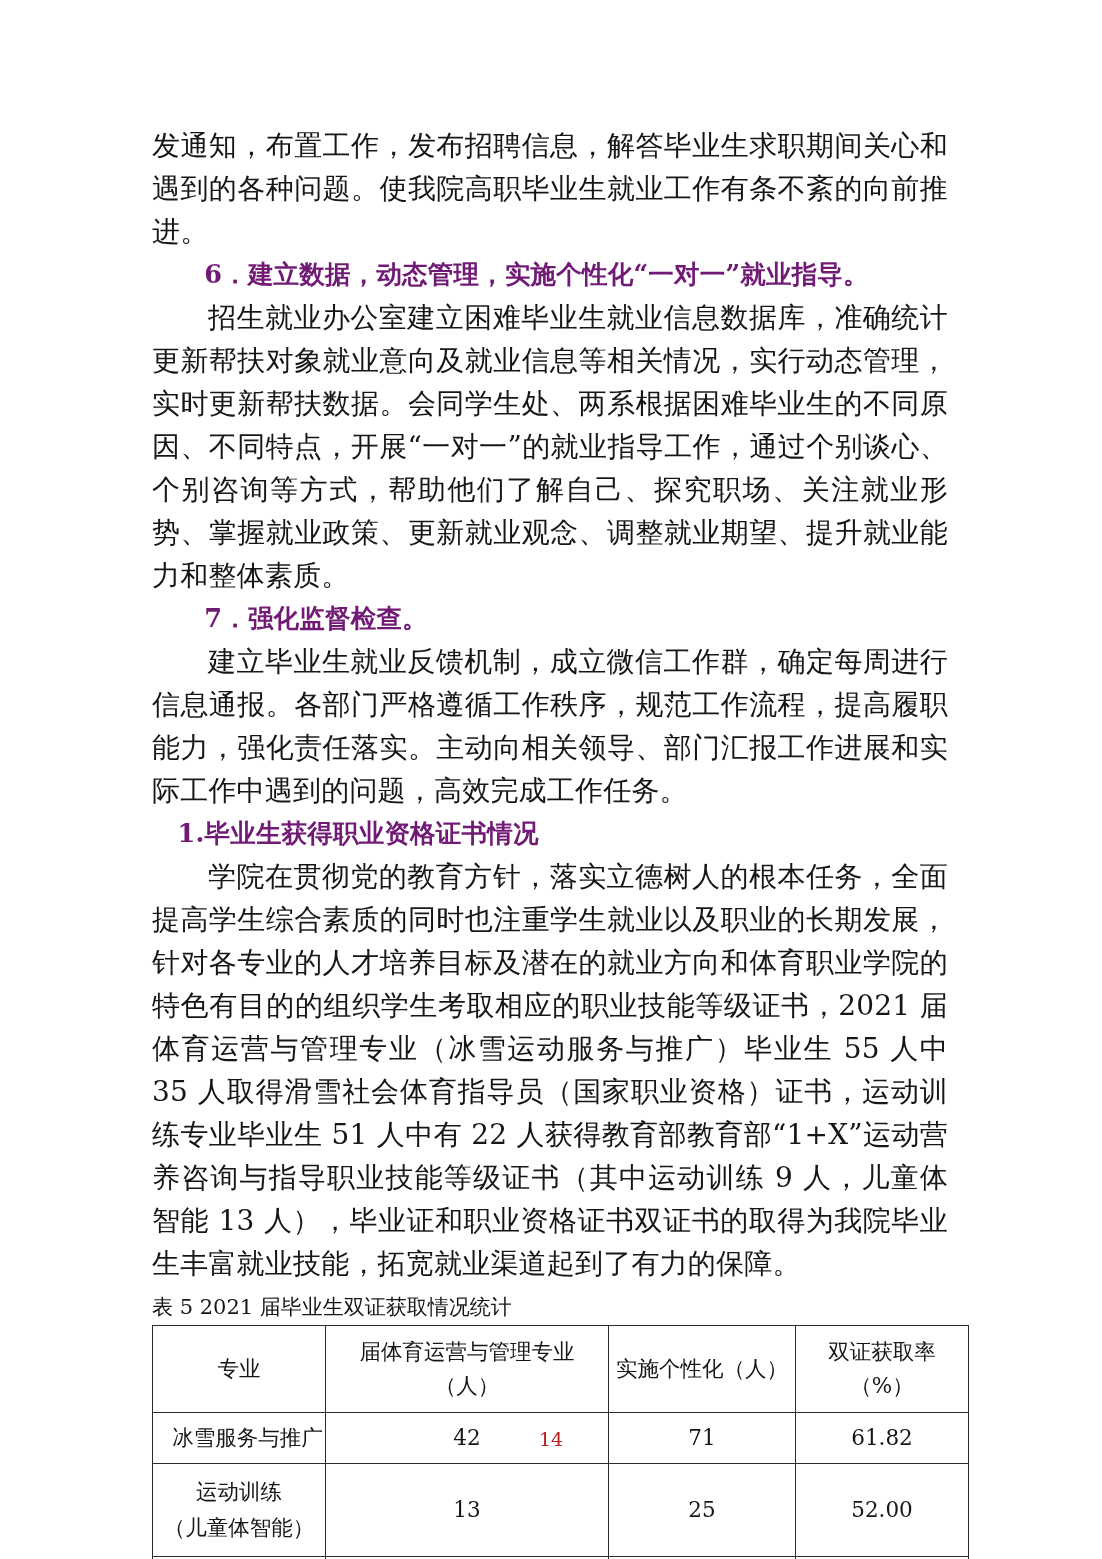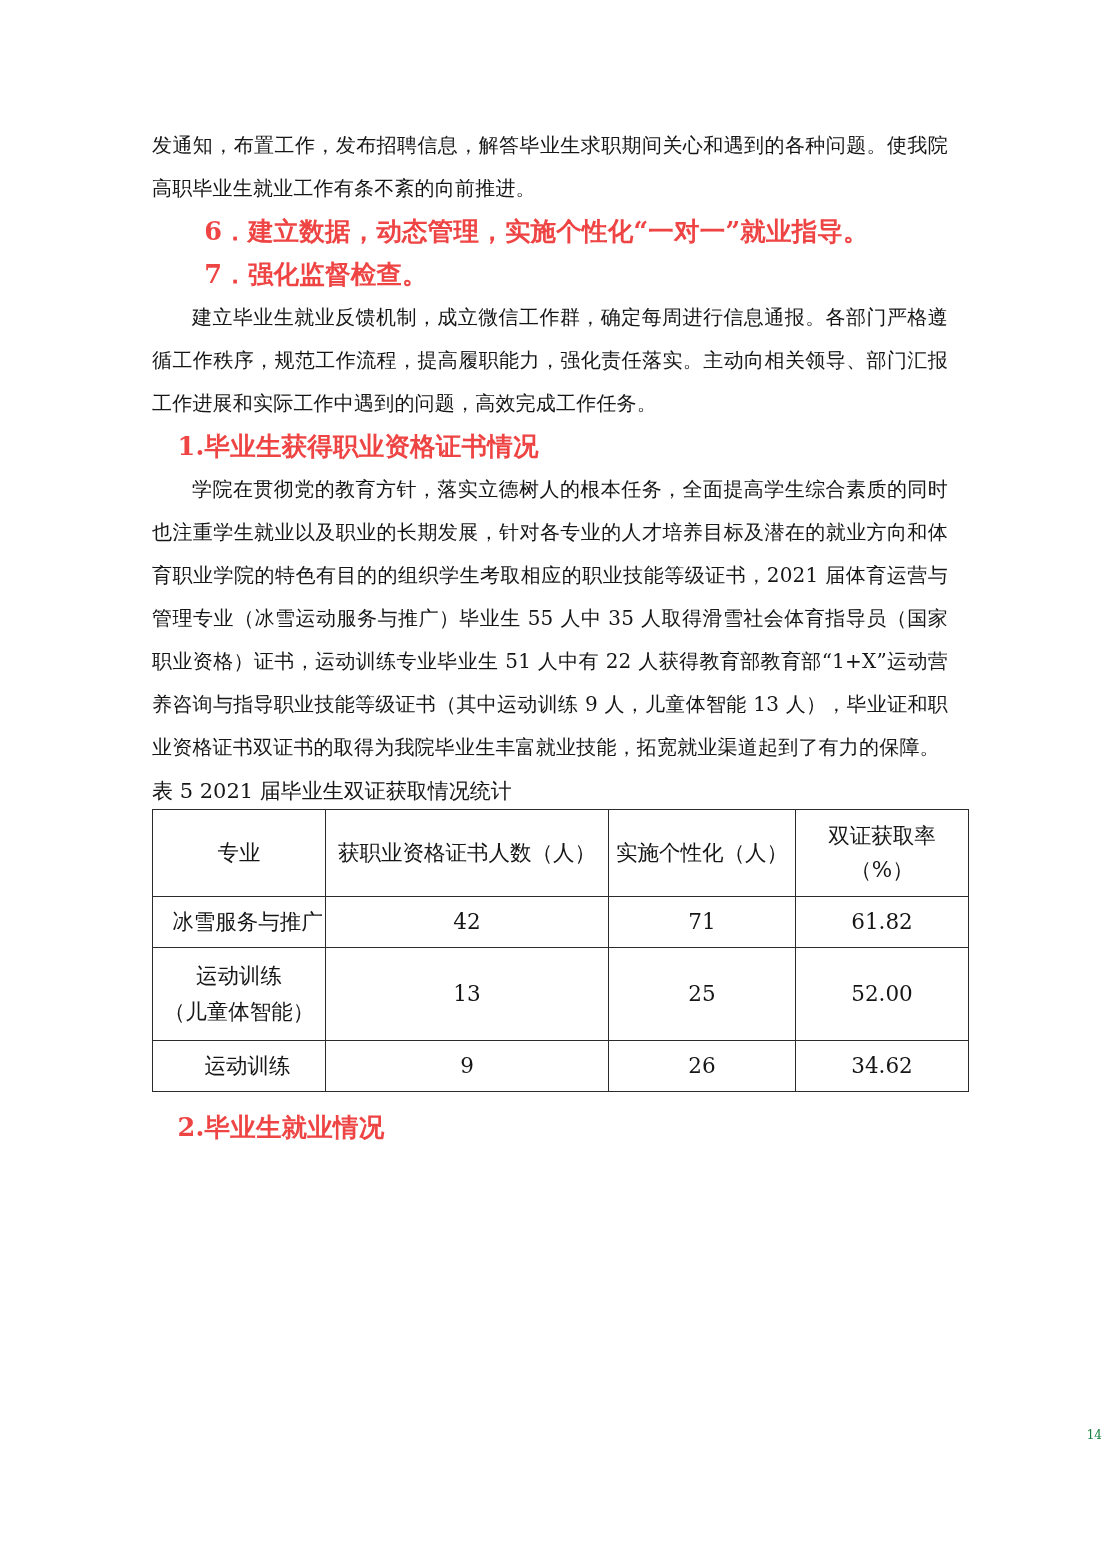--- a/index.html
+++ b/index.html
@@ -19,37 +19,37 @@
     overflow: hidden;
     box-sizing: border-box;
   }
   .content {
     position: absolute;
     left: 152px;
     top: 124px;
     width: 796px;
   }
   .para {
-    font-size: 20px;
+    font-size: 28px;
     line-height: 43px;
     text-align: justify;
     text-justify: inter-ideograph;
     margin: 0;
     letter-spacing: 0.2px;
     color: #161616;
   }
   .para.indent {
     text-indent: 2em;
   }
   .heading {
     font-size: 25.5px;
     line-height: 43px;
     font-weight: bold;
     margin: 0;
-    color: #ef4444;
+    color: #701a75;
     letter-spacing: 0.2px;
   }
   .heading.num-indent {
     padding-left: 2.05em;
   }
   .heading.sub-indent {
     padding-left: 1em;
   }
   .heading.sec {
     padding-left: 0;
@@ -87,52 +87,53 @@
     padding: 10px 2px;
   }
   .num {
     font-family: "DejaVu Serif", "Liberation Serif", serif;
   }
   .page-number {
     position: absolute;
     left: 0;
     right: 0;
     top: 1428px;
-    text-align: right;
-    font-size: 12px;
-    color: #15803d;
+    text-align: center;
+    font-size: 19px;
+    color: #b91c1c;
   }
 </style>
 </head>
 <body>
 
 <div class="page">
   <div class="content">
 
     <p class="para">发通知，布置工作，发布招聘信息，解答毕业生求职期间关心和遇到的各种问题。使我院高职毕业生就业工作有条不紊的向前推进。</p>
 
     <p class="heading num-indent">6．建立数据，动态管理，实施个性化“一对一”就业指导。</p>
 
+    <p class="para indent">招生就业办公室建立困难毕业生就业信息数据库，准确统计更新帮扶对象就业意向及就业信息等相关情况，实行动态管理，实时更新帮扶数据。会同学生处、两系根据困难毕业生的不同原因、不同特点，开展“一对一”的就业指导工作，通过个别谈心、个别咨询等方式，帮助他们了解自己、探究职场、关注就业形势、掌握就业政策、更新就业观念、调整就业期望、提升就业能力和整体素质。</p>
 
     <p class="heading num-indent">7．强化监督检查。</p>
 
     <p class="para indent">建立毕业生就业反馈机制，成立微信工作群，确定每周进行信息通报。各部门严格遵循工作秩序，规范工作流程，提高履职能力，强化责任落实。主动向相关领导、部门汇报工作进展和实际工作中遇到的问题，高效完成工作任务。</p>
 
 
     <p class="heading sub-indent">1.毕业生获得职业资格证书情况</p>
 
     <p class="para indent">学院在贯彻党的教育方针，落实立德树人的根本任务，全面提高学生综合素质的同时也注重学生就业以及职业的长期发展，针对各专业的人才培养目标及潜在的就业方向和体育职业学院的特色有目的的组织学生考取相应的职业技能等级证书，2021 届体育运营与管理专业（冰雪运动服务与推广）毕业生 55 人中 35 人取得滑雪社会体育指导员（国家职业资格）证书，运动训练专业毕业生 51 人中有 22 人获得教育部教育部“1+X”运动营养咨询与指导职业技能等级证书（其中运动训练 9 人，儿童体智能 13 人），毕业证和职业资格证书双证书的取得为我院毕业生丰富就业技能，拓宽就业渠道起到了有力的保障。</p>
 
     <div class="table-caption">表 5 2021 届毕业生双证获取情况统计</div>
 
     <table class="data-table">
       <tbody>
         <tr class="header-row">
           <td class="c0">专业</td>
-          <td class="c1">获职业资格证书人数（人）</td>
+          <td class="c1">届体育运营与管理专业（人）</td>
           <td class="c2">实施个性化（人）</td>
           <td class="c3">双证获取率（%）</td>
         </tr>
         <tr>
           <td class="c0">冰雪服务与推广</td>
           <td class="c1 num">42</td>
           <td class="c2 num">71</td>
           <td class="c3 num">61.82</td>
         </tr>
         <tr>

